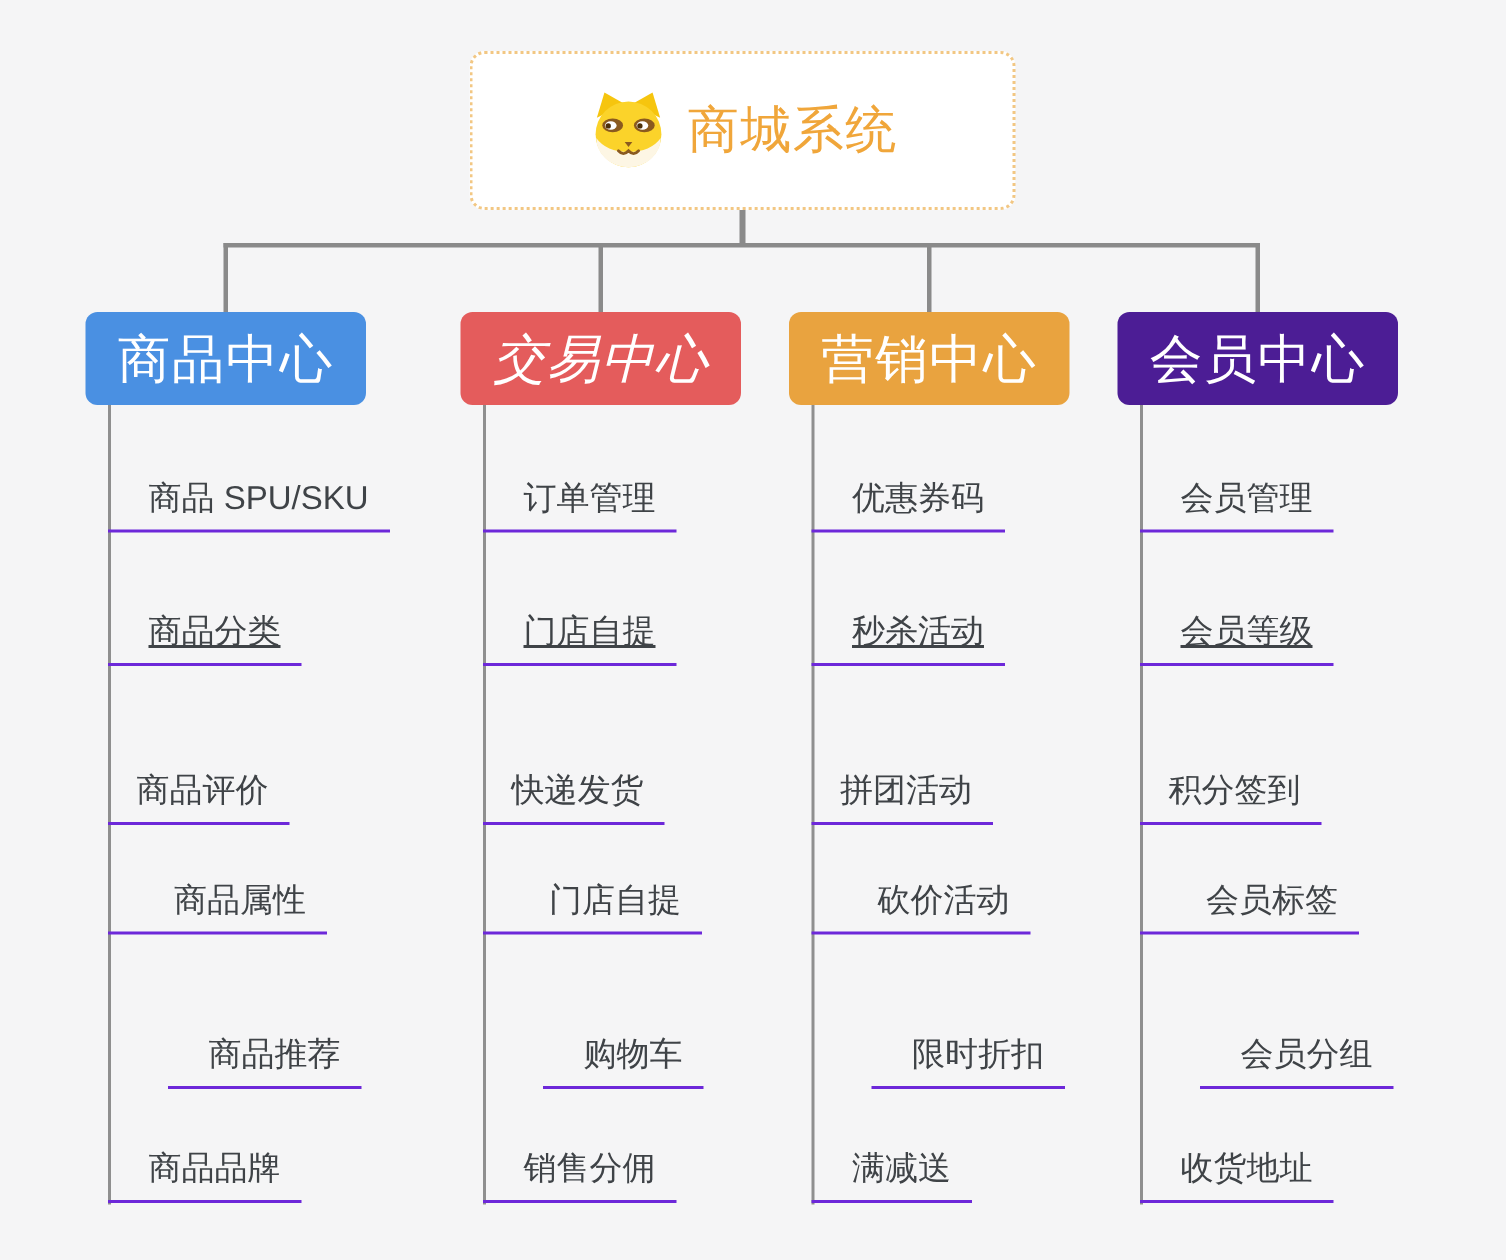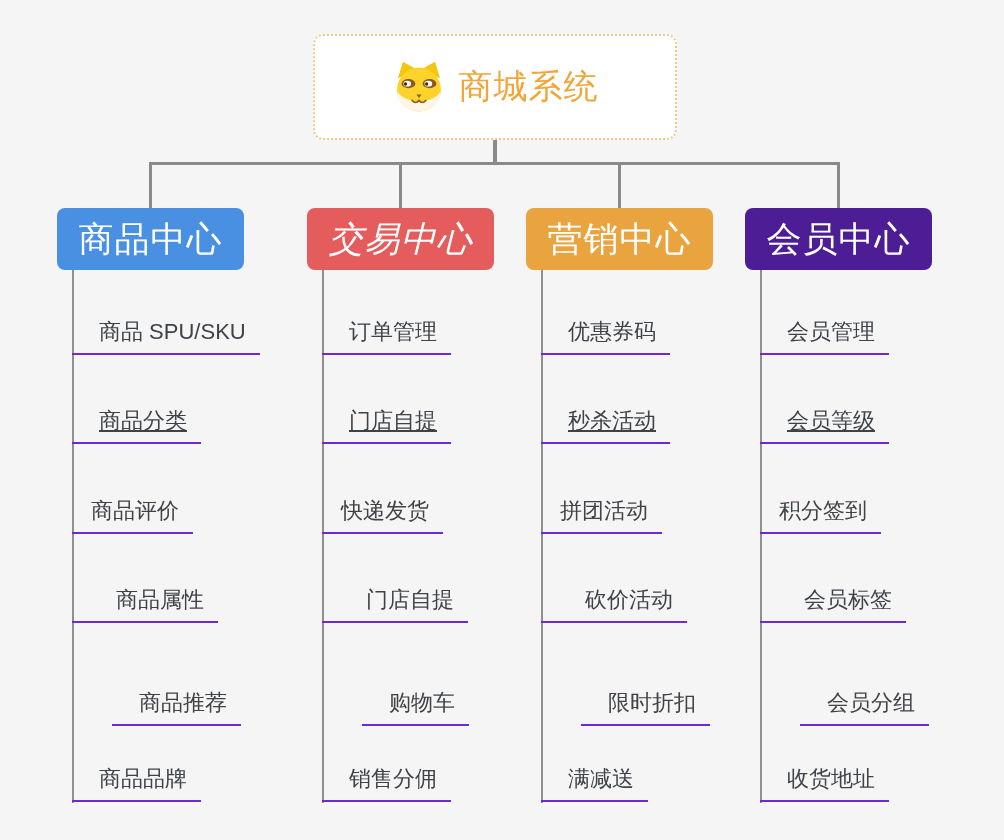--- a/index.html
+++ b/index.html
@@ -80,21 +80,21 @@
     padding: 0 14px 6px 27px;
     width: max-content;
     border-bottom: 2px solid #6d28d9;
     font-size: 22px;
     color: #3f4347;
     white-space: nowrap;
     cursor: pointer;
   }
   .ci-1 { top: 101px; }
   .ci-2 { top: 190px; text-decoration: underline; }
-  .ci-3 { top: 280px; padding-left: 19px; }
+  .ci-3 { top: 296px; padding-left: 19px; }
   .ci-4 { top: 369px; padding-left: 44px; }
   .ci-5 { top: 472px; margin-left: 40px; }
   .ci-6 { top: 548px; }
 </style>
 </head>
 <body>
 
 <div class="canvas">
 
   <div class="root-node">

